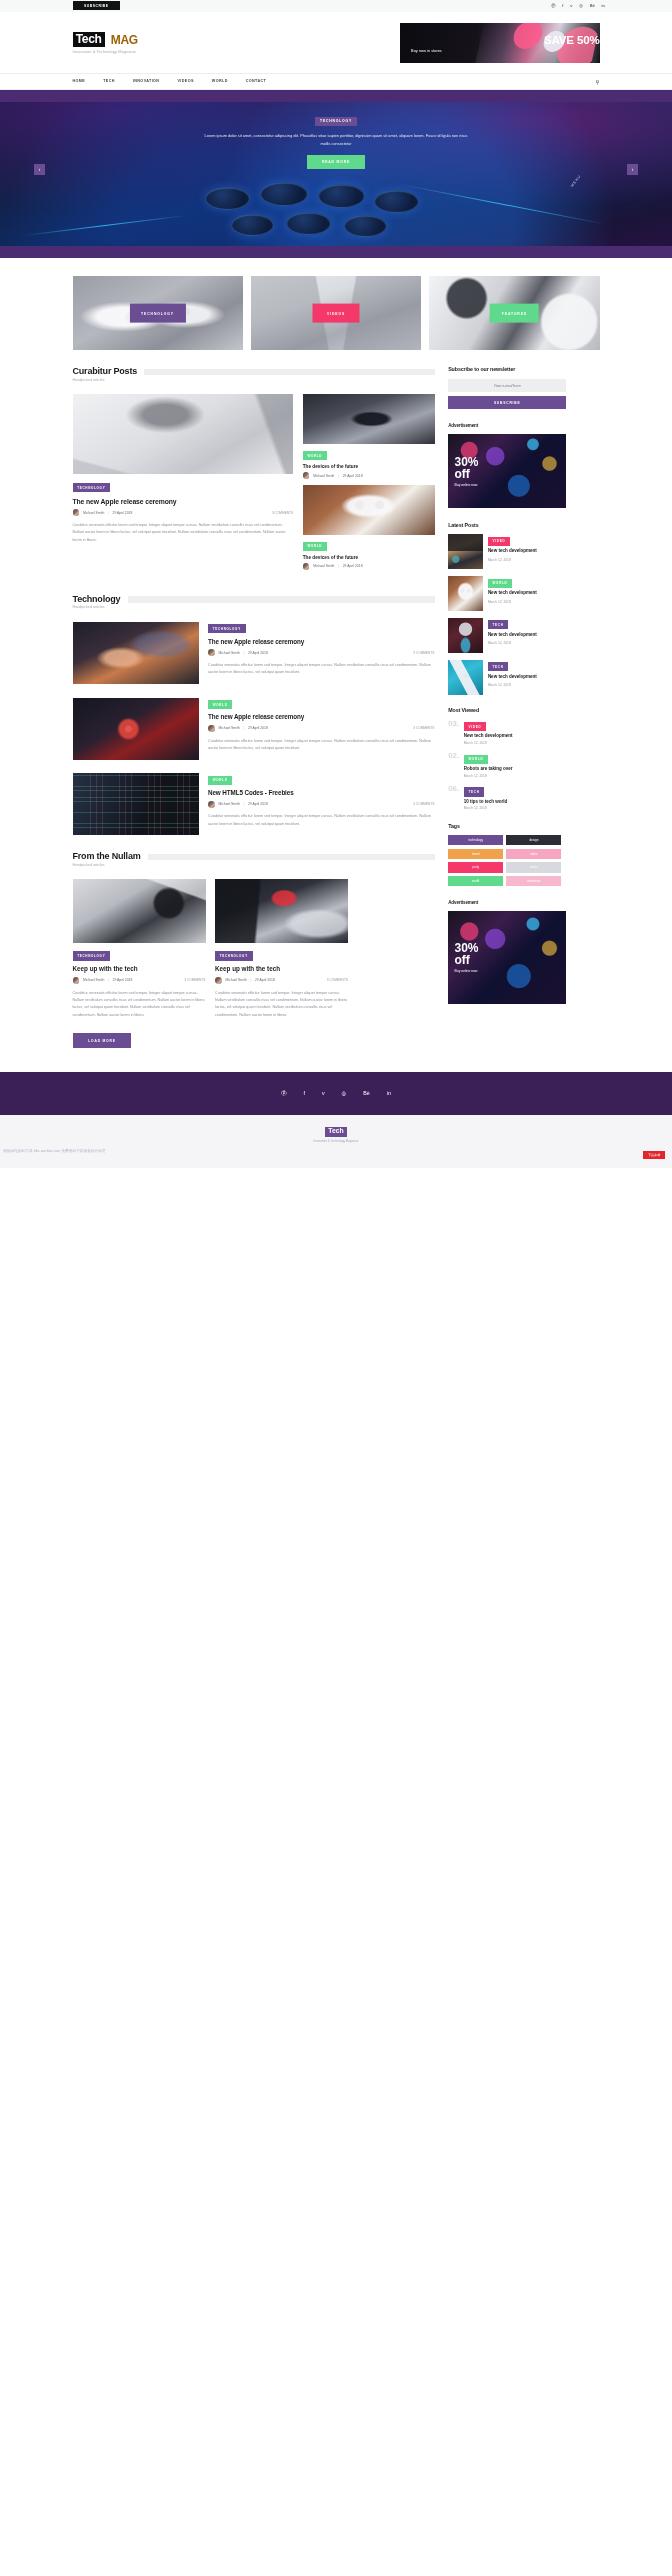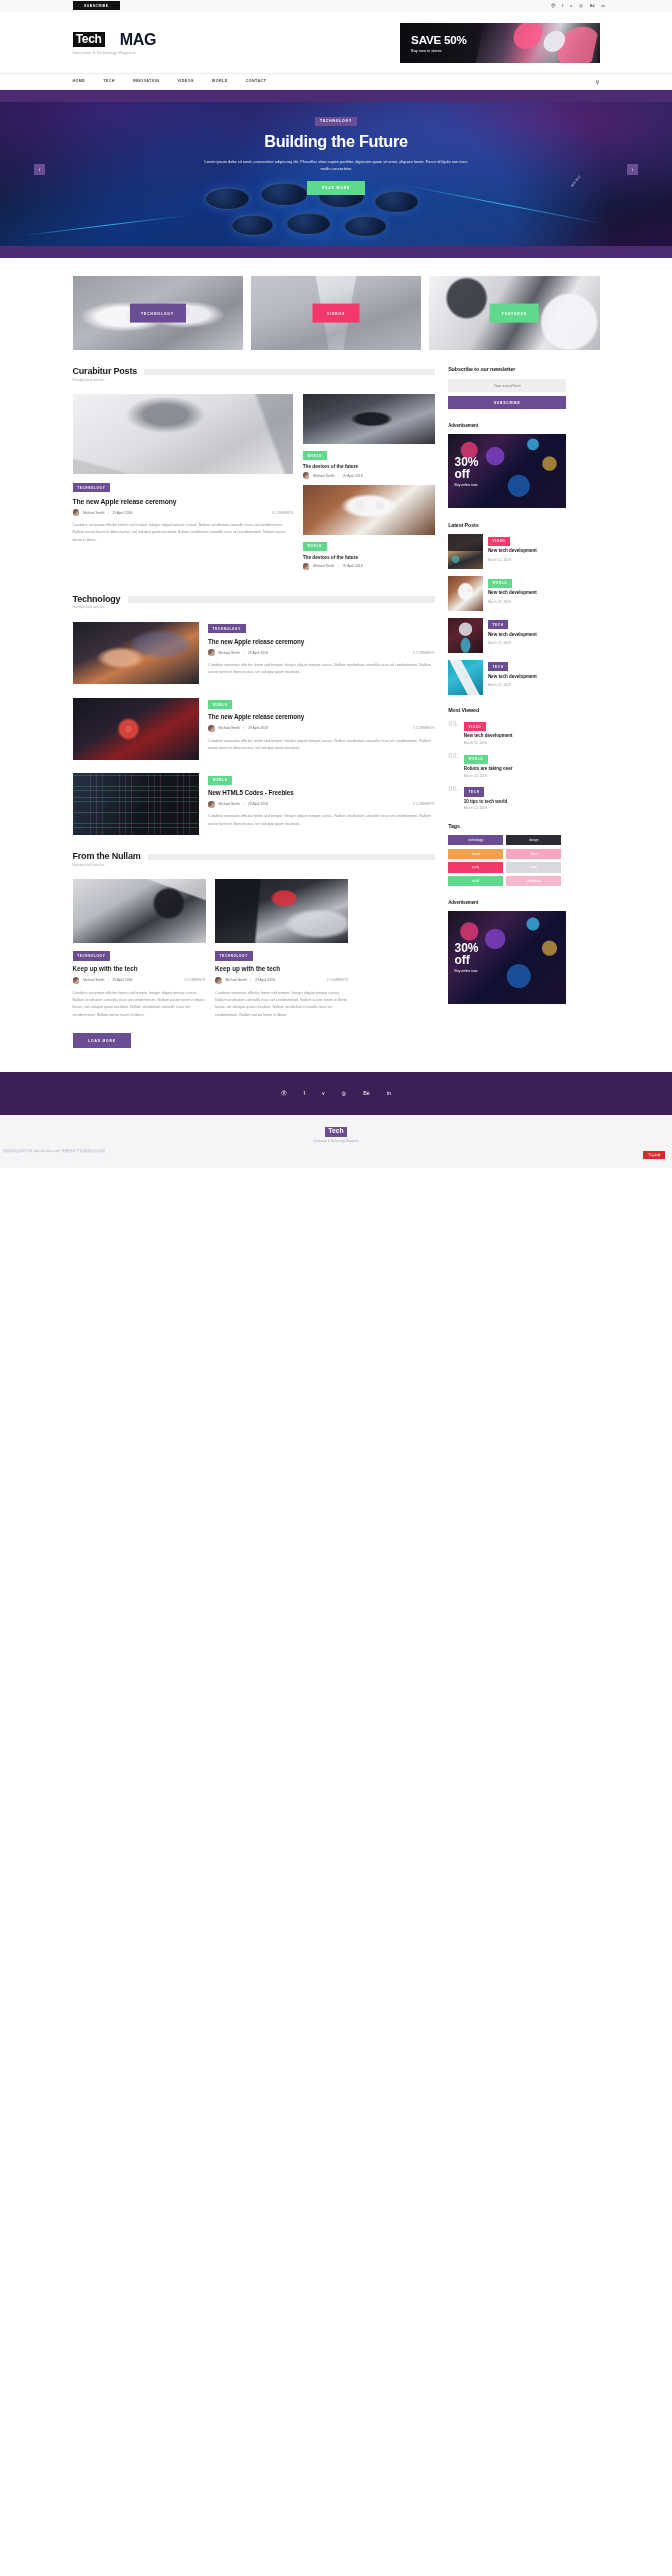--- a/index.html
+++ b/index.html
@@ -40,40 +40,40 @@
     padding: 0 9.5px;
   }
   .logo-block { display:flex; flex-direction:column; }
   .logo-line { display:flex; align-items:center; }
   .logo-tech {
     background:#0d0d10; color:#fff;
     font-size: 12px; font-weight: bold; letter-spacing:-0.3px;
     padding: 1.1px 3.2px 1.6px 3.2px; line-height: 1;
   }
   .logo-mag {
-    color:#0f172a; font-size: 16px; font-weight: bold; letter-spacing:-0.3px;
-    padding-left: 15px; line-height: 1;
+    color:#a16207; font-size: 12px; font-weight: bold; letter-spacing:-0.3px;
+    padding-left: 6px; line-height: 1;
   }
   .logo-tag { font-size: 3.9px; color:#a9aab3; margin-top: 2.1px; letter-spacing: 0.1px; }
   .header-ad {
     width: 200px; height: 40px; overflow:hidden; position:relative;
     background: linear-gradient(100deg,#0b0b10 0%, #16121b 38%, #3d2340 52%, #c23b6b 64%, #e0dde6 78%, #111018 100%);
     display:flex; flex-direction:column; justify-content:center;
   }
   .header-ad::after{
     content:""; position:absolute; right:0; top:0; width:58%; height:100%;
     background:
       radial-gradient(circle at 64% 46%, rgba(232,232,240,.95) 0 13%, rgba(232,232,240,0) 14%),
       radial-gradient(circle at 40% 30%, rgba(255,90,140,.85) 0 18%, rgba(255,90,140,0) 19%),
       radial-gradient(circle at 86% 62%, rgba(255,110,150,.8) 0 20%, rgba(255,110,150,0) 21%),
       linear-gradient(120deg, rgba(30,28,44,.2), rgba(200,198,210,.35) 55%, rgba(20,18,28,.9));
     transform: skewX(-12deg); transform-origin: top right;
   }
   .header-ad .ad-txt { position:relative; z-index:2; padding-left: 11.6px; }
-  .ad-big { color:#fff; font-size: 11.6px; font-weight: bold; letter-spacing:-0.2px; line-height:1.05; }
+  .ad-big { color:#fff; font-size: 11.6px; font-weight: bold; letter-spacing:-0.2px; line-height:1.05;text-align:right; }
   .ad-small { color:#fff; font-size: 3.9px; margin-top: 1.6px; }
 
   
   .nav { border-top:0.5px solid #ededf0; border-bottom:0.5px solid #ededf0; background:#fff; }
   .nav-inner {
     width:546px; margin:0 auto; display:flex; align-items:center;
     justify-content:space-between; height: 15.8px; padding: 0 9.5px;
   }
   .nav-items { display:flex; gap: 0; }
   .nav-items a {
@@ -336,21 +336,20 @@
     <div class="hkey" style="left:374px; top:18px; width:45px; height:23px;"></div>
     <div class="hkey" style="left:231px; top:42px; width:43px; height:22px;"></div>
     <div class="hkey" style="left:286px; top:40px; width:45px; height:23px;"></div>
     <div class="hkey" style="left:344px; top:43px; width:43px; height:22px;"></div>
     <div class="hero-line" style="left:399px; top:31.5px; width:210px; transform:rotate(11deg);"></div>
     <div class="hero-line" style="left:21px; top:53px; width:168px; transform:rotate(-7deg);"></div>
   </div>
   <div class="hero-menu-word">MENU</div>
   <div class="hero-content">
     <span class="hero-cat">TECHNOLOGY</span>
-    <div class="hero-title">Building the Future</div>
     <div class="hero-desc">Lorem ipsum dolor sit amet, consectetur adipiscing elit. Phasellus vitae sapien porttitor, dignissim quam sit amet, aliquam lorem. Fusce id ligula non risus mollis consectetur</div>
     <button class="hero-btn">READ MORE</button>
   </div>
   <div class="hero-arrow left">‹</div>
   <div class="hero-arrow right">›</div>
 </div>
 
 <div class="cat-section">
   <div class="cat-grid">
     <div class="cat-card">

